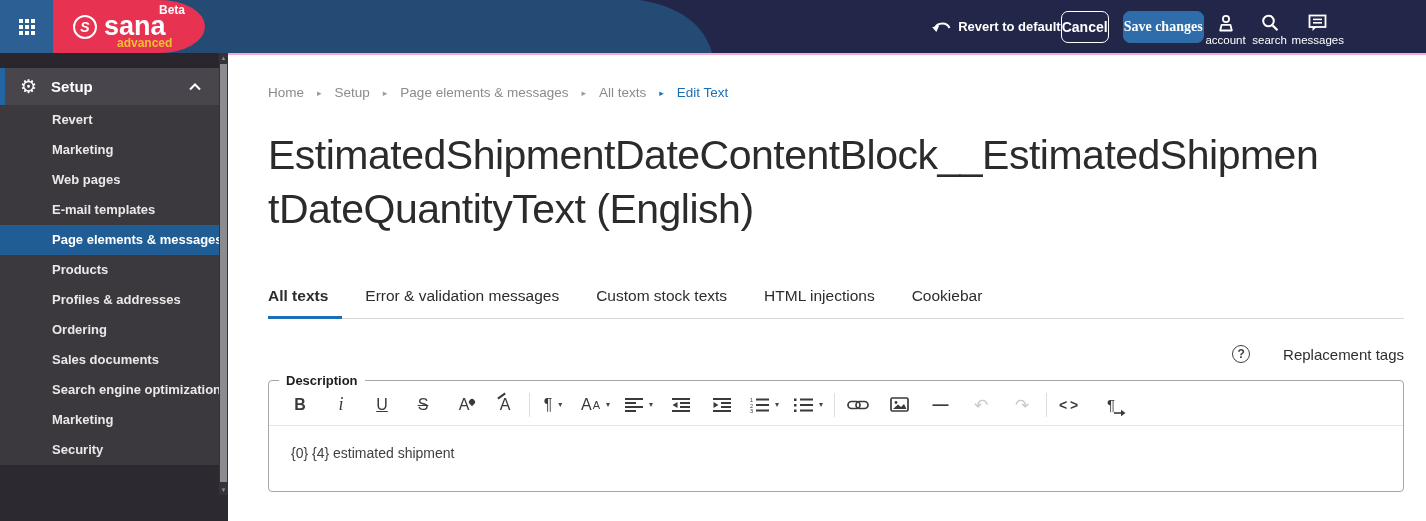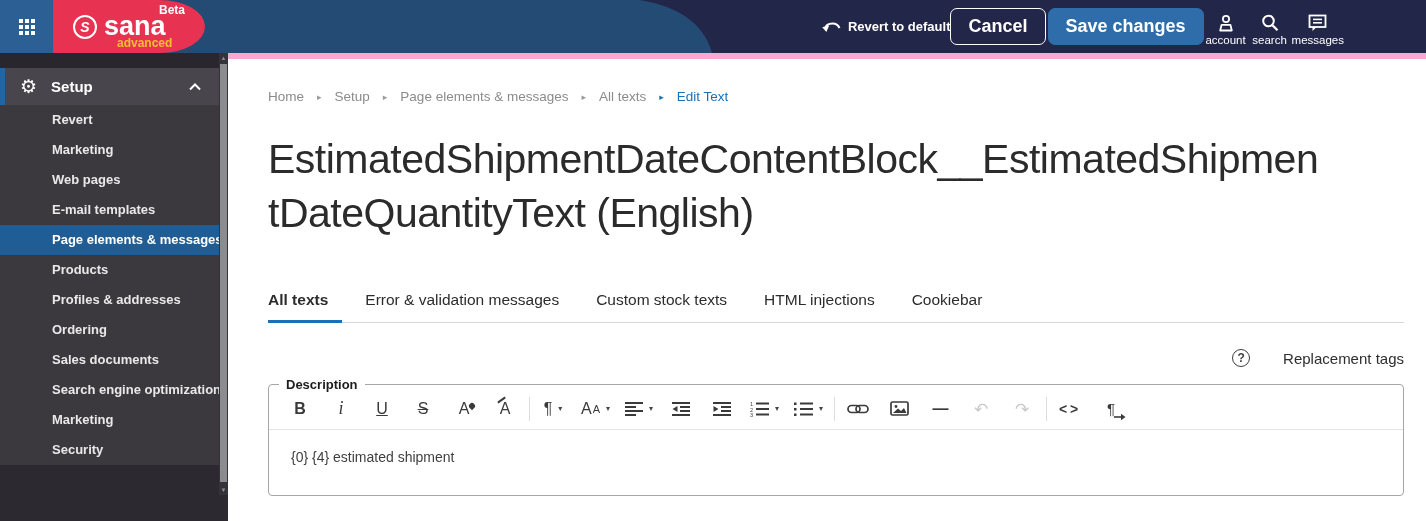--- a/index.html
+++ b/index.html
@@ -19,24 +19,24 @@
                 border-radius:0 46px 46px 0 / 0 27px 27px 0; color:#fff; }
   .logo-beta { position:absolute; top:3px; right:20px; font-size:12px; font-weight:700; }
   .logo-circle { position:absolute; left:20px; top:15px; width:24px; height:24px; border:2.5px solid #fff;
                  border-radius:50%; display:flex; align-items:center; justify-content:center;
                  font-size:14px; font-weight:700; font-style:italic; }
   .logo-brand { position:absolute; left:51px; top:11px; font-size:27px; font-weight:700; letter-spacing:0; }
   .logo-tag { position:absolute; left:64px; bottom:3px; font-size:12px; font-weight:700; color:#f0c02f; }
 
   .topbar-right { position:absolute; right:82px; top:0; height:53px; display:flex; align-items:center; gap:0; }
   .revert { display:flex; align-items:center; gap:7px; color:#fff; font-size:13px; font-weight:600; cursor:pointer; }
-  .btn { font-size:18px; font-weight:600; border-radius:7px; cursor:pointer; padding:7px 17px;
+  .btn { font-size:14px; font-weight:600; border-radius:7px; cursor:pointer; padding:7px 0;
          font-family:"Liberation Sans",sans-serif; }
   .btn.cancel { background:transparent; color:#fff; border:1px solid #fff; }
-  .btn.save { background:#2e6da9; color:#fff; border:1px solid #2e6da9; margin-left:2px; }
+  .btn.save { background:#2e6da9; color:#fff; border:1px solid #2e6da9; margin-left:14px;font-family:Liberation Serif, serif; }
   .iconstack { display:flex; flex-direction:column; align-items:center; gap:1px; color:#fff; cursor:pointer;
                margin-top:6px; min-width:44px; }
   .iconstack .lbl { font-size:11.5px; }
 
   
   .main { flex:1; display:flex; min-height:0; }
 
   
   .sidebar { position:relative; width:228px; flex:0 0 228px; background:#3b393e; display:flex; flex-direction:column; }
   .sidebar-strip { height:15px; background:#29272d; }
@@ -48,21 +48,21 @@
   .nav-item { height:30px; line-height:30px; padding-left:52px; font-size:13px; font-weight:700;
               color:#e9e9e9; cursor:pointer; white-space:nowrap; width:219px; }
   .nav-item.selected { background:#1f5d94; color:#fff; }
   .sidebar-filler { flex:1; background:#2c2a30; }
   .sbar { position:absolute; top:0; right:0; width:9px; height:442px; background:#35333a; }
   .sbar .arr { position:absolute; left:0; width:9px; text-align:center; font-size:6px; color:#8f8e94; }
   .sbar .arr.up { top:2px; } .sbar .arr.down { bottom:2px; }
   .sbar .thumb { position:absolute; top:11px; left:1px; width:7px; height:418px; background:#8c8b90; }
 
   
-  .content { flex:1; background:#fff; border-top:6px solid #f9a8d4; padding:0 22px 16px 40px; }
+  .content { flex:1; background:#fff; border-top:2px solid #f9a8d4; padding:0 22px 16px 40px; }
   .breadcrumb { margin-top:30px; display:flex; align-items:center; gap:13px; font-size:13.5px; color:#8b8b8b; }
   .breadcrumb .sep { font-size:9px; color:#9a9a9a; }
   .breadcrumb .sep.blue, .breadcrumb .current { color:#1b6fb5; }
   .breadcrumb span { cursor:pointer; }
   .page-title { margin-top:28px; font-size:41px; font-weight:400; letter-spacing:-0.5px; color:#2b2b2b;
                 line-height:54px; max-width:1055px; word-break:break-all; }
 
   .tabs { margin-top:40px; display:flex; gap:37px; border-bottom:1px solid #d8d8d8; padding:11px 0 13px 0; }
   .tab { font-size:15.5px; color:#2c2c2c; cursor:pointer; position:relative; }
   .tab.active { font-weight:700; }

